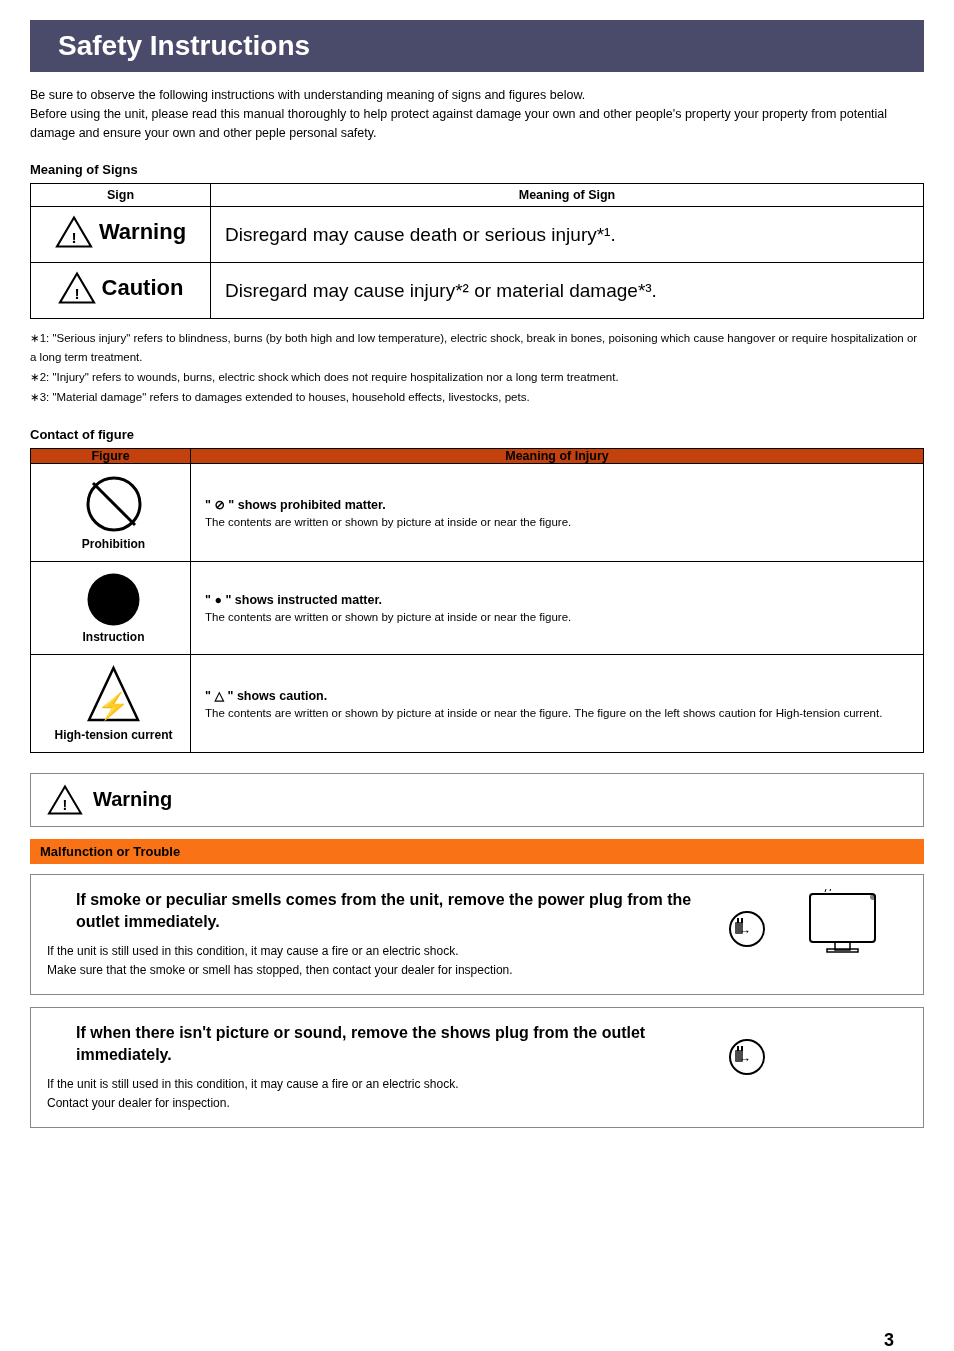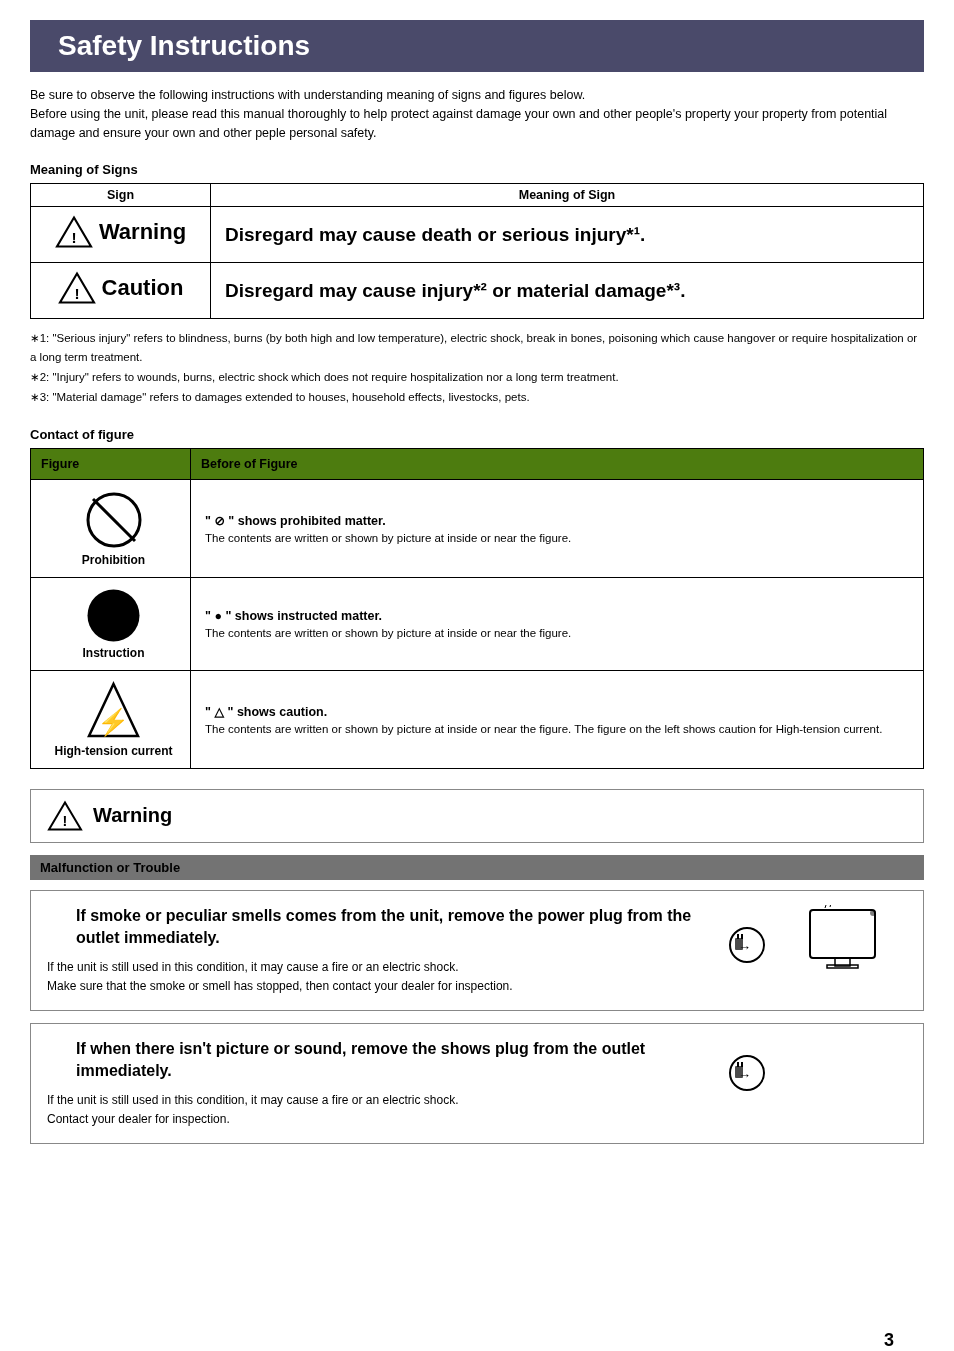--- a/index.html
+++ b/index.html
@@ -55,21 +55,21 @@
     }
     .signs-table td.sign-label {
       text-align: center;
       font-size: 20px;
       font-weight: bold;
       width: 180px;
       white-space: nowrap;
     }
     .signs-table td.sign-meaning {
       font-size: 19px;
-      font-weight: bold;
+      font-weight: normal;
     }
 
     .sign-icon {
       display: inline-flex;
       align-items: center;
       gap: 6px;
     }
     .triangle-icon {
       display: inline-block;
       width: 38px;
@@ -85,25 +85,25 @@
     .footnotes p { margin-bottom: 2px; }
 
     
     .figures-table {
       width: 100%;
       border-collapse: collapse;
       margin-bottom: 20px;
     }
     .figures-table th {
       border: 1px solid #000;
-      background: #4d7c0f;
+      background: #c2410c;
       font-weight: bold;
       font-size: 12.5px;
-      padding: 8px 10px;
-      text-align: left;
+      padding: 0 10px;
+      text-align: center;
     }
     .figures-table td {
       border: 1px solid #000;
       padding: 10px 14px;
       vertical-align: middle;
     }
     .figures-table td.fig-label {
       text-align: center;
       width: 160px;
       font-size: 12px;
@@ -142,21 +142,21 @@
       margin-bottom: 12px;
       display: flex;
       align-items: center;
       gap: 10px;
       font-size: 20px;
       font-weight: bold;
     }
 
     
     .malfunction-header {
-      background: #737373;
+      background: #f97316;
       font-weight: bold;
       font-size: 13px;
       padding: 5px 10px;
       margin-bottom: 10px;
     }
 
     .info-box {
       border: 1.5px solid #888;
       padding: 14px 16px;
       margin-bottom: 12px;
@@ -251,21 +251,21 @@
     <p>∗1:  "Serious injury" refers to blindness, burns (by both high and low temperature), electric shock, break in bones, poisoning which cause hangover or require hospitalization or a long term treatment.</p>
     <p>∗2:  "Injury" refers to wounds, burns, electric shock which does not require hospitalization nor a long term treatment.</p>
     <p>∗3:  "Material damage" refers to damages extended to houses, household effects, livestocks, pets.</p>
   </div>
 
   <div class="section-heading">Contact of figure</div>
   <table class="figures-table">
     <thead>
       <tr>
         <th>Figure</th>
-        <th>Before of Figure</th>
+        <th>Meaning of Injury</th>
       </tr>
     </thead>
     <tbody>
 
       <tr>
         <td class="fig-label">
           <svg class="prohibition-icon" viewBox="0 0 60 60">
             <circle cx="30" cy="30" r="26" fill="none" stroke="#000" stroke-width="3"></circle>
             <line x1="9" y1="9" x2="51" y2="51" stroke="#000" stroke-width="3"></line>
           </svg>

